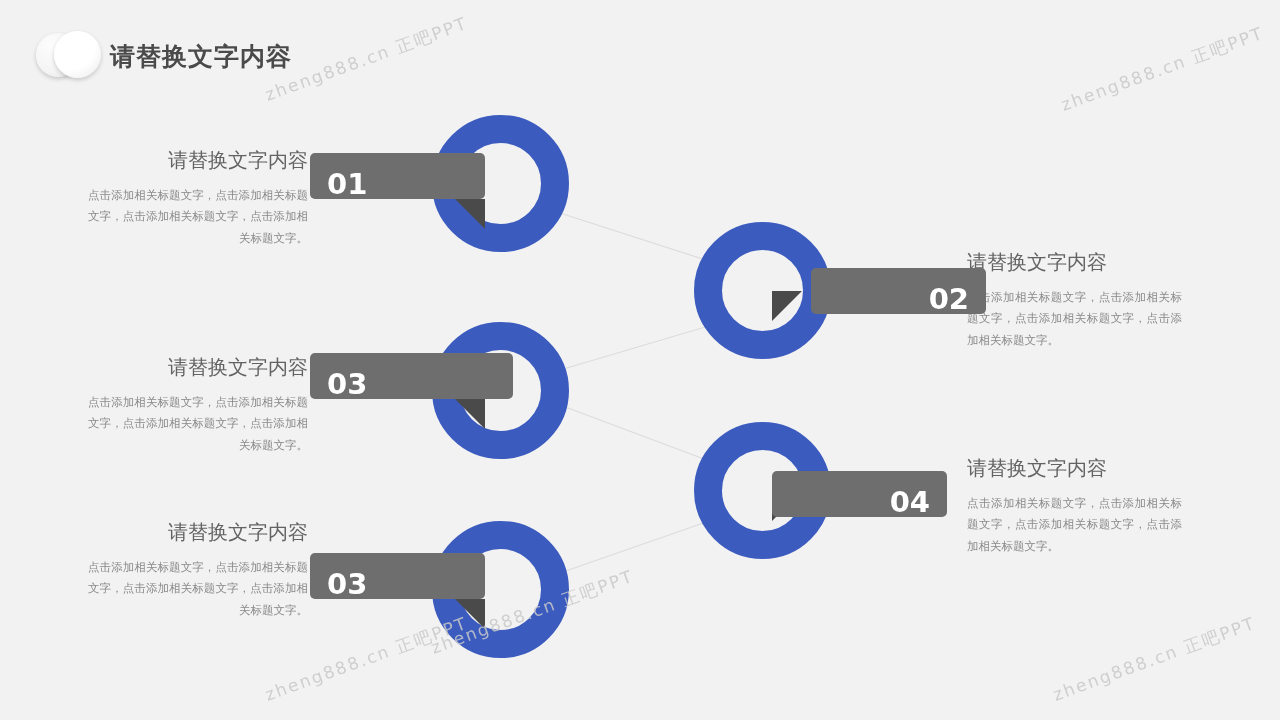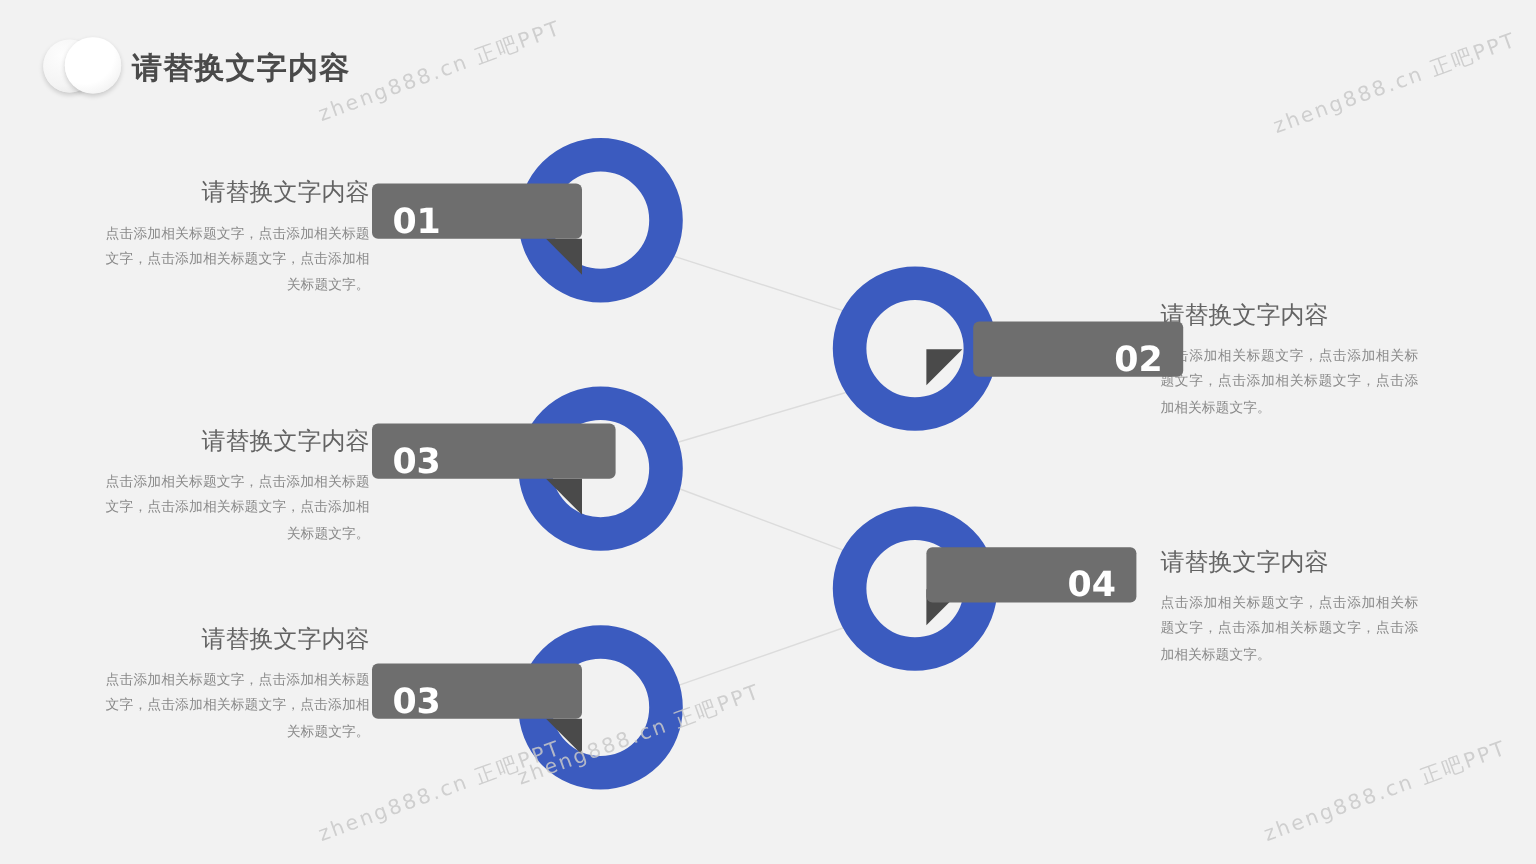--- a/index.html
+++ b/index.html
@@ -208,21 +208,21 @@
 
   <div class="banner left-side" style="left:310px; top:153px; width:175px;">
     <span class="banner-num">01</span>
   </div>
   <div class="banner right-side" style="left:772px; top:268px; width:175px;margin-left:39px;">
     <span class="banner-num">02</span>
   </div>
   <div class="banner left-side" style="left:310px; top:353px; width:203px;">
     <span class="banner-num">03</span>
   </div>
-  <div class="banner right-side" style="left:772px; top:456px; width:175px;">
+  <div class="banner right-side" style="left:772px; top:471px; width:175px;">
     <span class="banner-num">04</span>
   </div>
   <div class="banner left-side" style="left:310px; top:553px; width:175px;">
     <span class="banner-num">03</span>
   </div>
 
   <div class="txt align-right" style="left:88px; top:148px; width:220px;">
     <div class="t-title">请替换文字内容</div>
     <div class="t-body">点击添加相关标题文字，点击添加相关标题文字，点击添加相关标题文字，点击添加相关标题文字。</div>
   </div>

